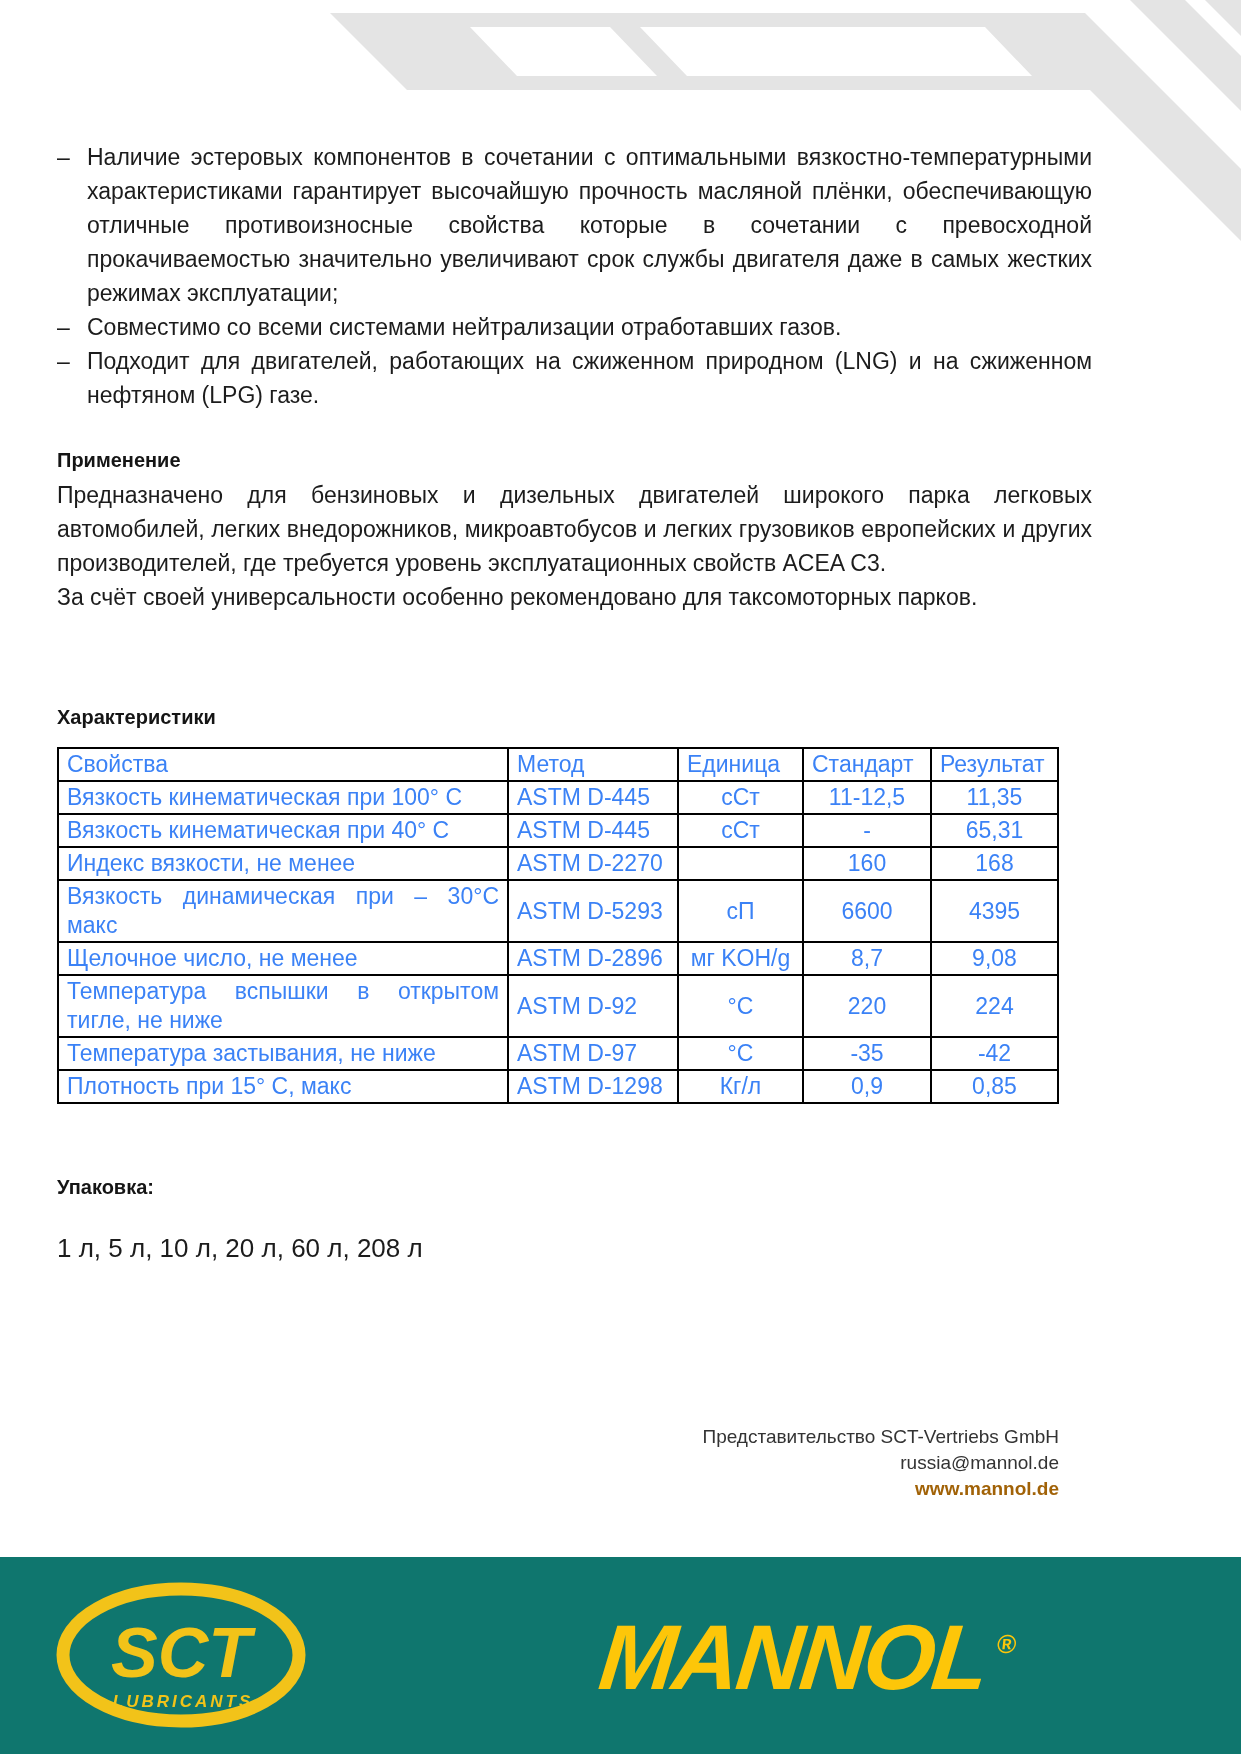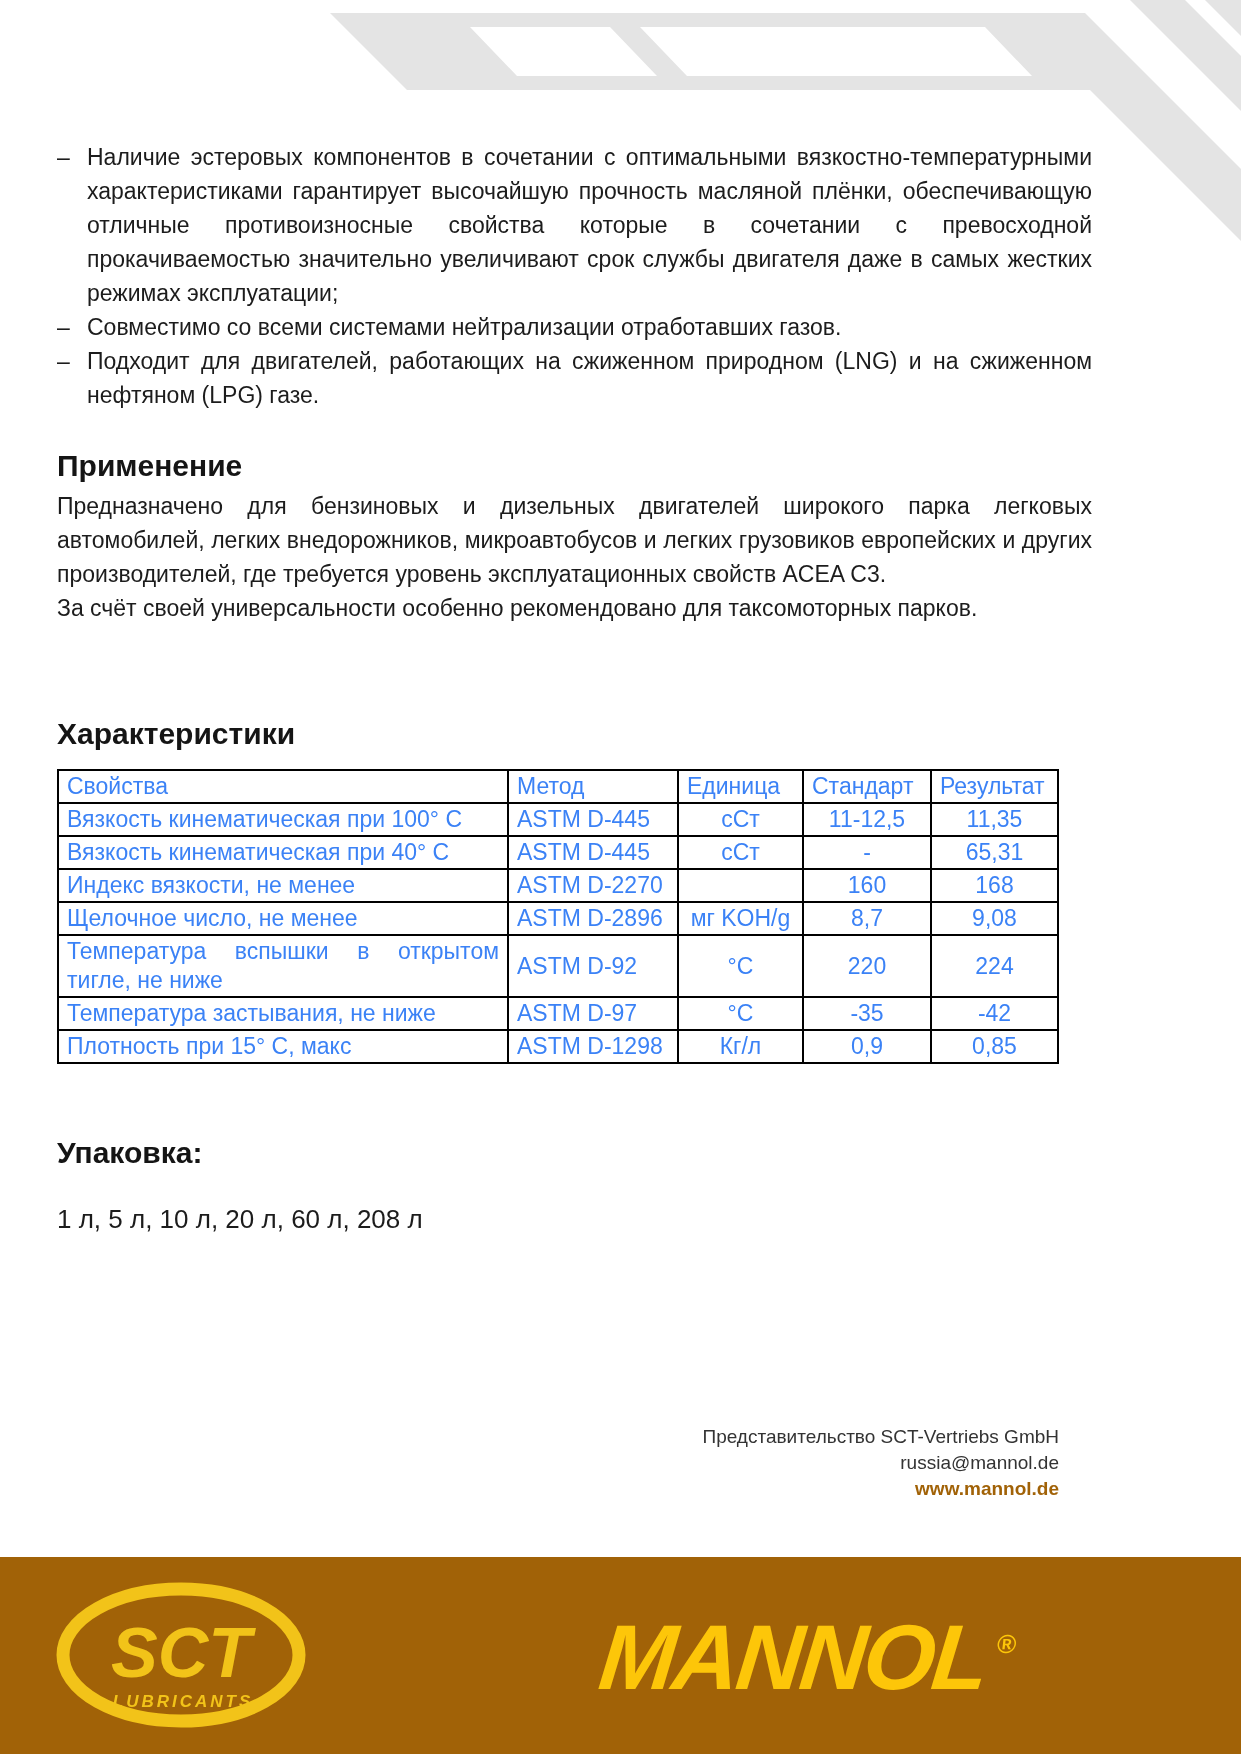--- a/index.html
+++ b/index.html
@@ -7,21 +7,21 @@
     position:relative; width:1241px; height:1754px; background:#fff;
     font-family:"Liberation Sans", sans-serif; color:#1c1c1c; overflow:hidden;
   }
   
   .deco { position:absolute; top:0; left:0; }
   
   .content { position:absolute; top:140px; left:57px; width:1035px; }
   .bullets { margin:0; padding:0; list-style:none; }
   .bullets li { position:relative; padding-left:30px; font-size:23px; line-height:34px; text-align:justify; }
   .bullets .dash { position:absolute; left:0; top:0; }
-  .h2 { font-size:30px; font-weight:bold; margin:0; color:#151515; }
+  .h2 { font-size:20px; font-weight:bold; margin:0; color:#151515; }
   .h-app { margin-top:37px; margin-bottom:6px; }
   .para { font-size:23px; line-height:34px; text-align:justify; margin:0; }
   .h-char { margin-top:92px; margin-bottom:18px; }
   
   table.props { border-collapse:collapse; width:1000px; table-layout:fixed; }
   table.props th, table.props td {
     border:2px solid #000; font-size:23px; font-weight:normal;
     padding:1px 8px; line-height:29px; vertical-align:middle; color:#3b82f6;
   }
   table.props th { text-align:left; }
@@ -32,21 +32,21 @@
   
   .h-pack { margin-top:72px; }
   .pack-sizes { font-size:26px; margin-top:34px; }
   
   .footer {
     position:absolute; top:1424px; right:182px; text-align:right;
     font-size:19px; line-height:26px; color:#333;
   }
   .footer .site { font-weight:bold; color:#a16207; }
   
-  .brandbar { position:absolute; left:0; bottom:0; width:1241px; height:197px; background:#a16207; }
+  .brandbar { position:absolute; left:0; bottom:0; width:1241px; height:197px; background:#0f766e; }
   .sct-logo { position:absolute; left:52px; top:24px; }
   .mannol-logo {
     position:absolute; left:600px; top:48px; color:#fdc609;
     font-size:92px; font-weight:bold; font-style:italic; letter-spacing:-3px;
     transform:skewX(-6deg); white-space:nowrap;
   }
   .mannol-logo .reg { font-size:26px; font-style:normal; letter-spacing:0;
     vertical-align:36px; margin-left:10px; }
 </style>
 </head>
@@ -120,20 +120,27 @@
           <td class="num">65,31</td>
         </tr>
         <tr>
           <td class="prop">Индекс вязкости, не менее</td>
           <td>ASTM D-2270</td>
           <td class="num"></td>
           <td class="num">160</td>
           <td class="num">168</td>
         </tr>
         <tr>
+          <td class="prop">Вязкость динамическая при – 30°C макс</td>
+          <td>ASTM D-5293</td>
+          <td class="num">сП</td>
+          <td class="num">6600</td>
+          <td class="num">4395</td>
+        </tr>
+        <tr>
           <td class="prop">Щелочное число, не менее</td>
           <td>ASTM D-2896</td>
           <td class="num">мг KOH/g</td>
           <td class="num">8,7</td>
           <td class="num">9,08</td>
         </tr>
         <tr>
           <td class="prop">Температура вспышки в открытом тигле, не ниже</td>
           <td>ASTM D-92</td>
           <td class="num">°C</td>

